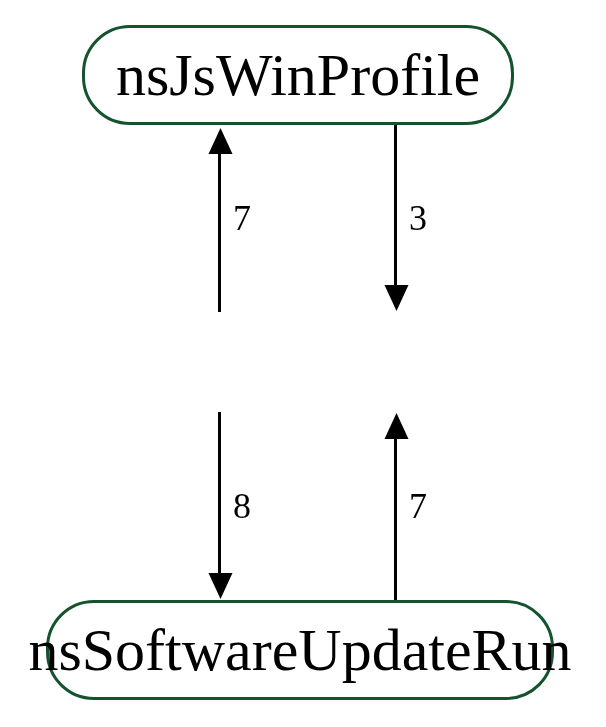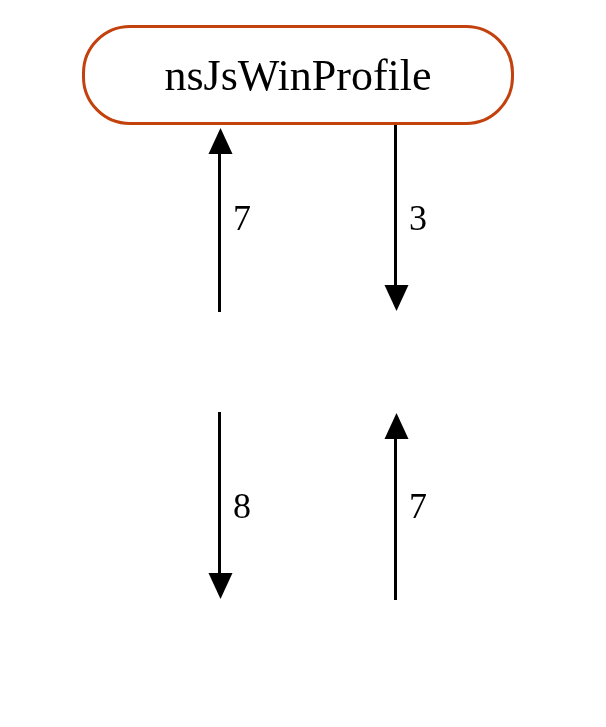--- a/index.html
+++ b/index.html
@@ -10,27 +10,27 @@
     height: 727px;
     font-family: "Times New Roman", Times, serif;
   }
   .canvas {
     position: relative;
     width: 606px;
     height: 727px;
   }
   .node {
     position: absolute;
-    border: 3px solid #c2410c;
+    border: 3px solid #14532d;
     border-radius: 48px;
     background: #fff;
     display: flex;
     align-items: center;
     justify-content: center;
-    font-size: 44px;
+    font-size: 60px;
     box-sizing: border-box;
   }
   .edge-line {
     position: absolute;
     width: 3px;
     background: #000;
   }
   .arrow-down {
     position: absolute;
     width: 0; height: 0;
@@ -56,20 +56,23 @@
 </head>
 <body>
 
 <div class="canvas">
 
   <div class="node" style="left:82px; top:25px; width:432px; height:100px;">
     <span>nsJsWinProfile</span>
   </div>
 
 
+  <div class="node" style="left:46px; top:600px; width:508px; height:100px;">
+    <span>nsSoftwareUpdateRun</span>
+  </div>
 
   <div class="edge-line" style="left:218px; top:150px; height:162px;"></div>
   <div class="arrow-up" style="left:219px; top:128px;"></div>
   <span class="edge-label" style="left:233px; top:197px;">7</span>
 
   <div class="edge-line" style="left:394px; top:125px; height:162px;"></div>
   <div class="arrow-down" style="left:395px; top:285px;"></div>
   <span class="edge-label" style="left:409px; top:197px;">3</span>
 
   <div class="edge-line" style="left:218px; top:412px; height:163px;"></div>

